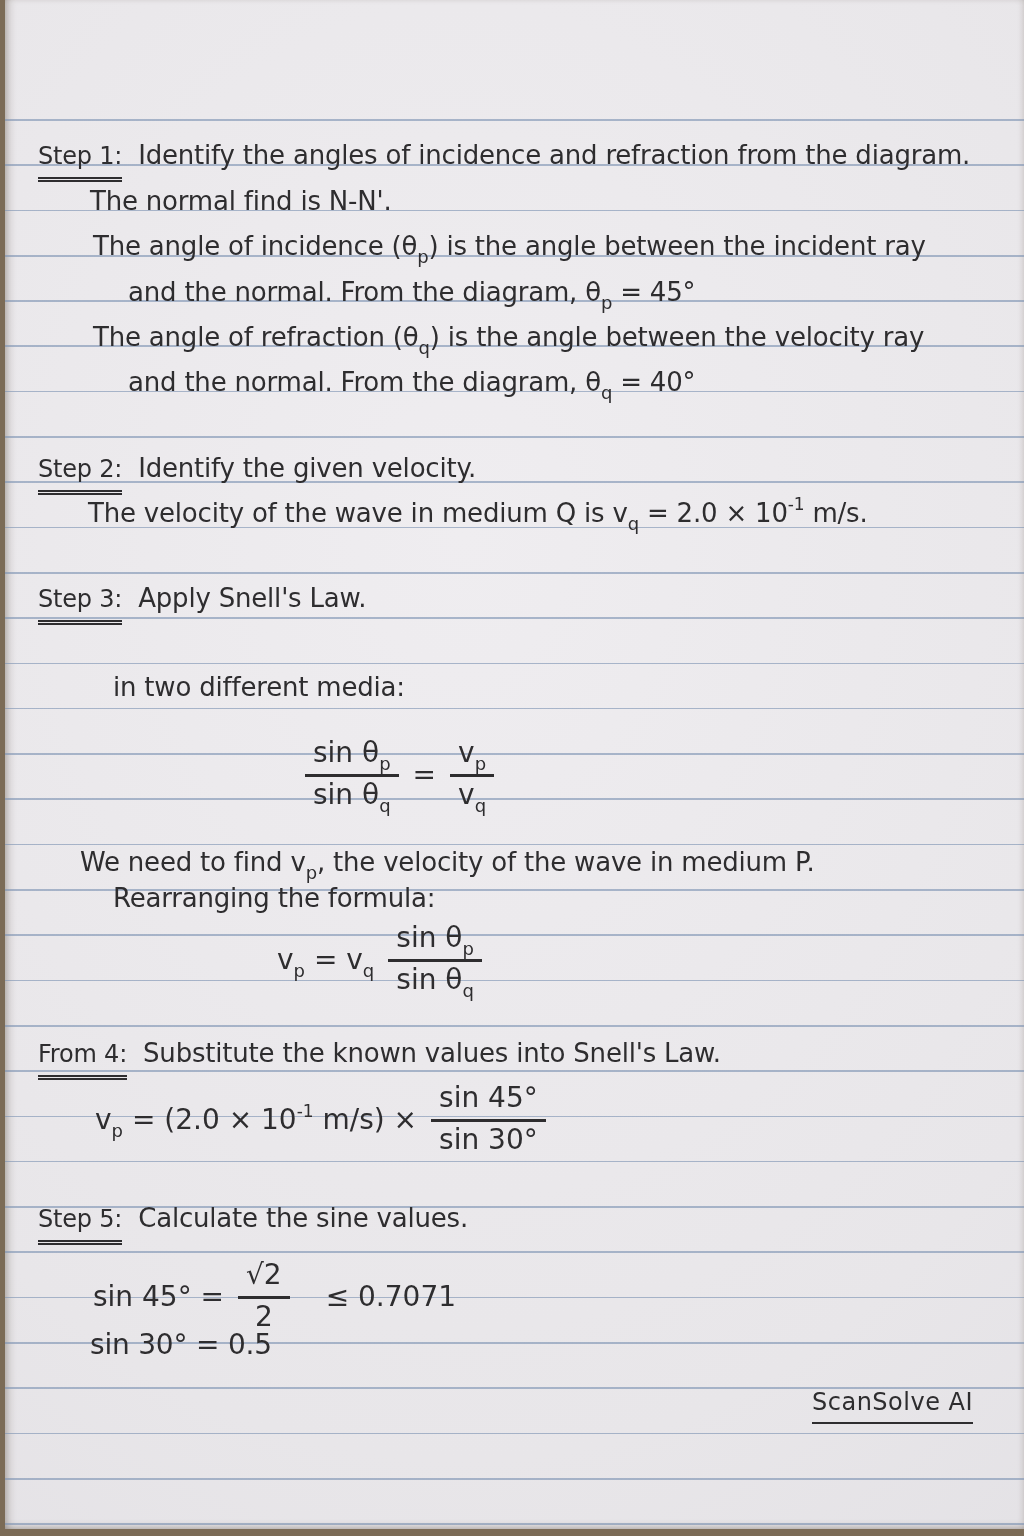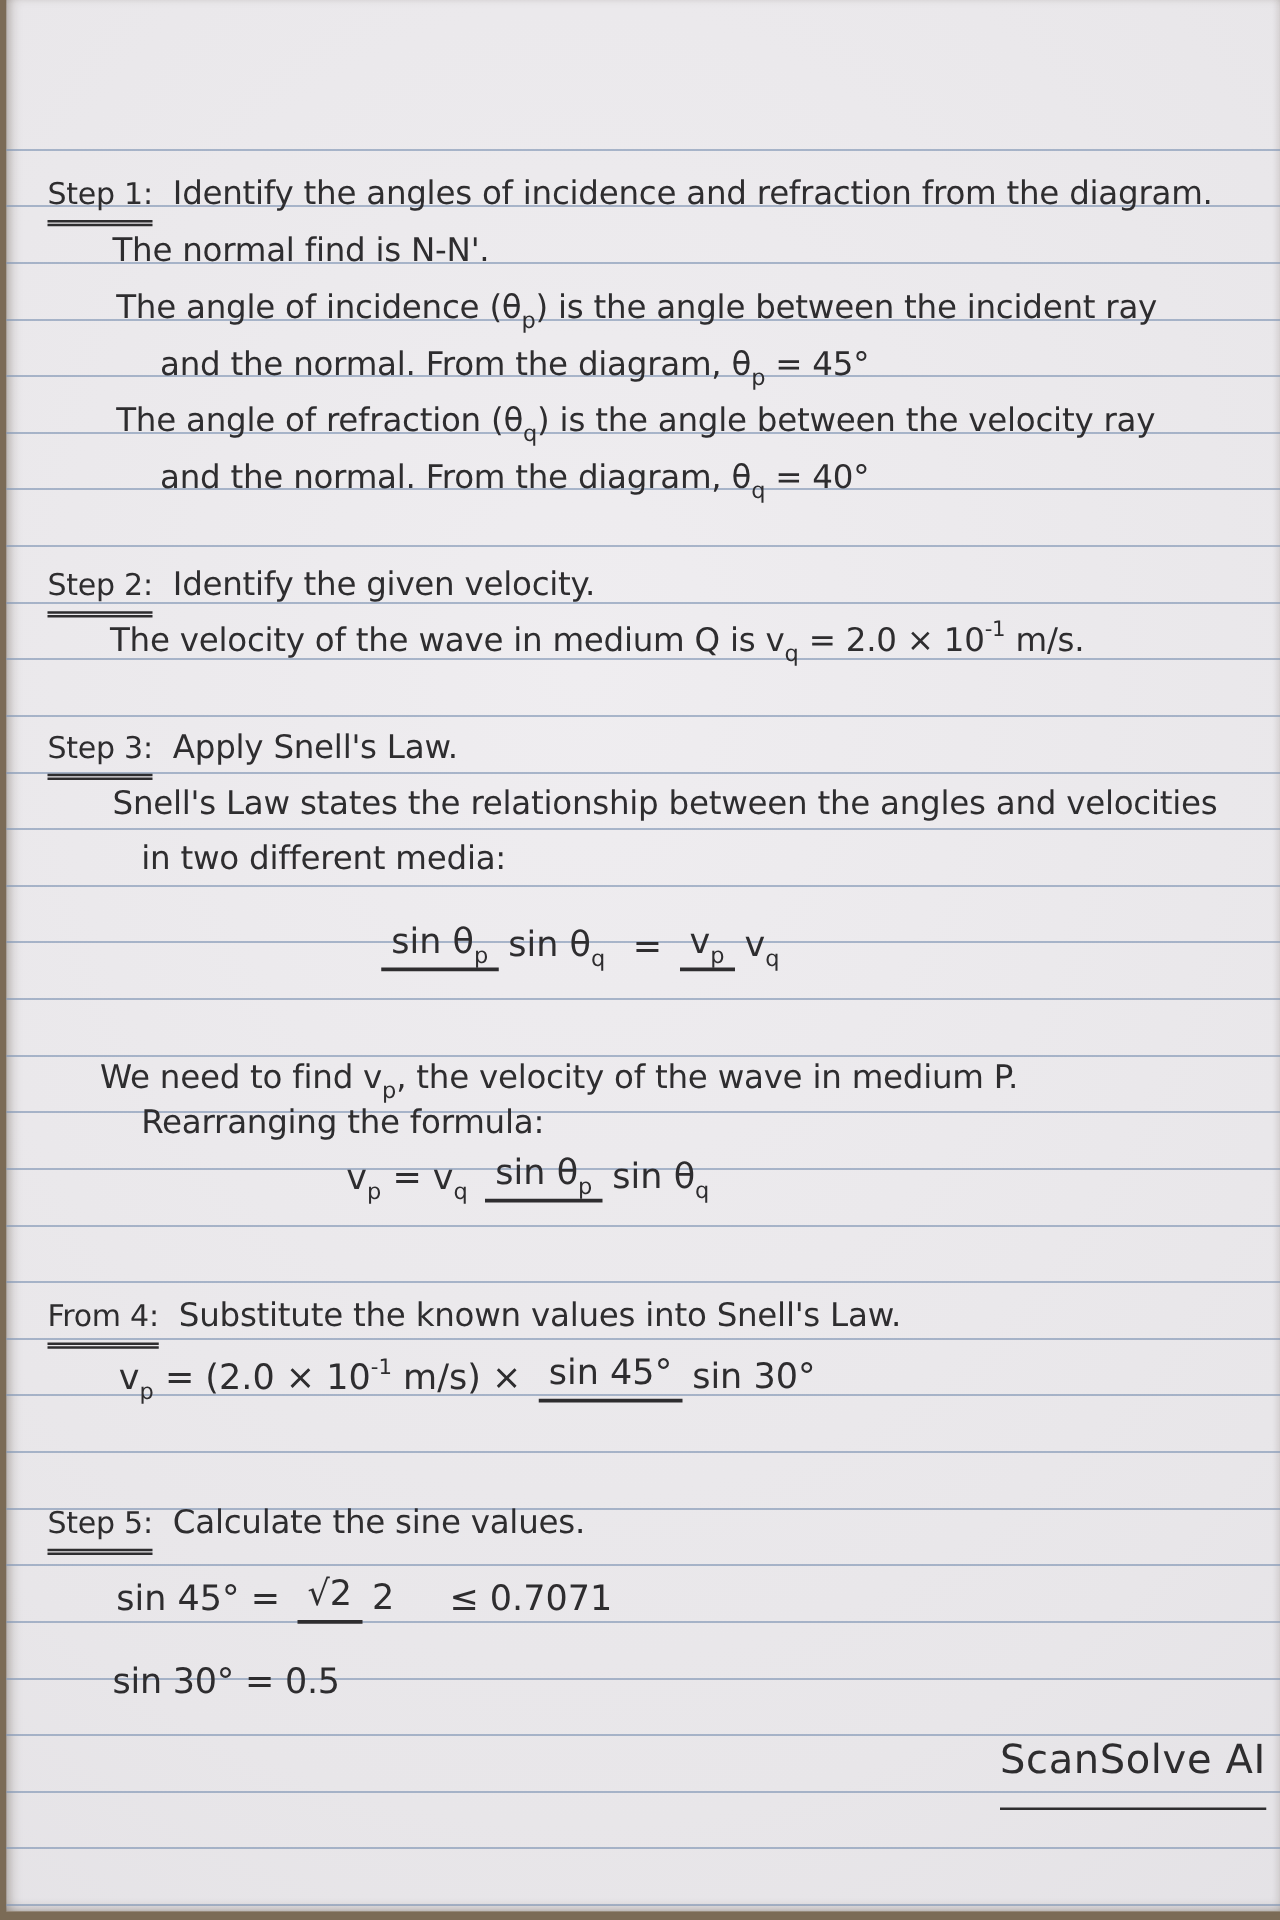--- a/index.html
+++ b/index.html
@@ -33,27 +33,27 @@
     border-bottom:5px double #2e2d2f;
     padding-bottom:1px; margin-right:16px;
     display:inline-block;
   }
   sub { font-size:18px; vertical-align:-8px; line-height:0; }
   sup { font-size:17px; vertical-align:12px; line-height:0; }
   .formula {
     position:absolute; display:flex; align-items:center; gap:14px;
     font-size:28px; white-space:nowrap; color:#2e2d2f;
   }
-  .frac { display:inline-flex; flex-direction:row; align-items:center; text-align:center; }
+  .frac { display:inline-flex; flex-direction:column; align-items:center; text-align:center; }
   .frac .num { padding:0 8px 3px; border-bottom:3px solid #2e2d2f; line-height:36px; }
   .frac .den { padding:0 8px 0; line-height:36px; }
   .approx { margin-left:22px; }
   .sig {
-    position:absolute; font-size:32px; letter-spacing:0.5px;
-    border-bottom:2px solid #2e2d2f; padding-bottom:20px; white-space:nowrap;
+    position:absolute; font-size:24px; letter-spacing:0.5px;
+    border-bottom:2px solid #2e2d2f; padding-bottom:6px; white-space:nowrap;margin-left:12px;
   }
 </style>
 </head>
 <body>
 
 <div class="sheet">
   <div class="rules"></div>
 
   <div class="content">
 
@@ -86,23 +86,20 @@
     </div>
 
     <div class="line" style="top:493px; left:83px">
       <span>The velocity of the wave in medium Q is v</span><sub>q</sub><span> = 2.0 × 10</span><sup>-1</sup><span> m/s.</span>
     </div>
 
     <div class="line" style="top:578px; left:33px">
       <span class="step-label">Step 3:</span><span>Apply Snell's Law.</span>
     </div>
 
-    <div class="line" style="top:623px; left:85px">
-      <span>Snell's Law states the relationship between the angles and velocities</span>
-    </div>
     <div class="line" style="top:667px; left:108px">
       <span>in two different media:</span>
     </div>
 
     <div class="formula" style="top:735px; left:300px">
       <span class="frac">
         <span class="num"><span>sin θ</span><sub>p</sub></span>
         <span class="den"><span>sin θ</span><sub>q</sub></span>
       </span>
       <span>=</span>

